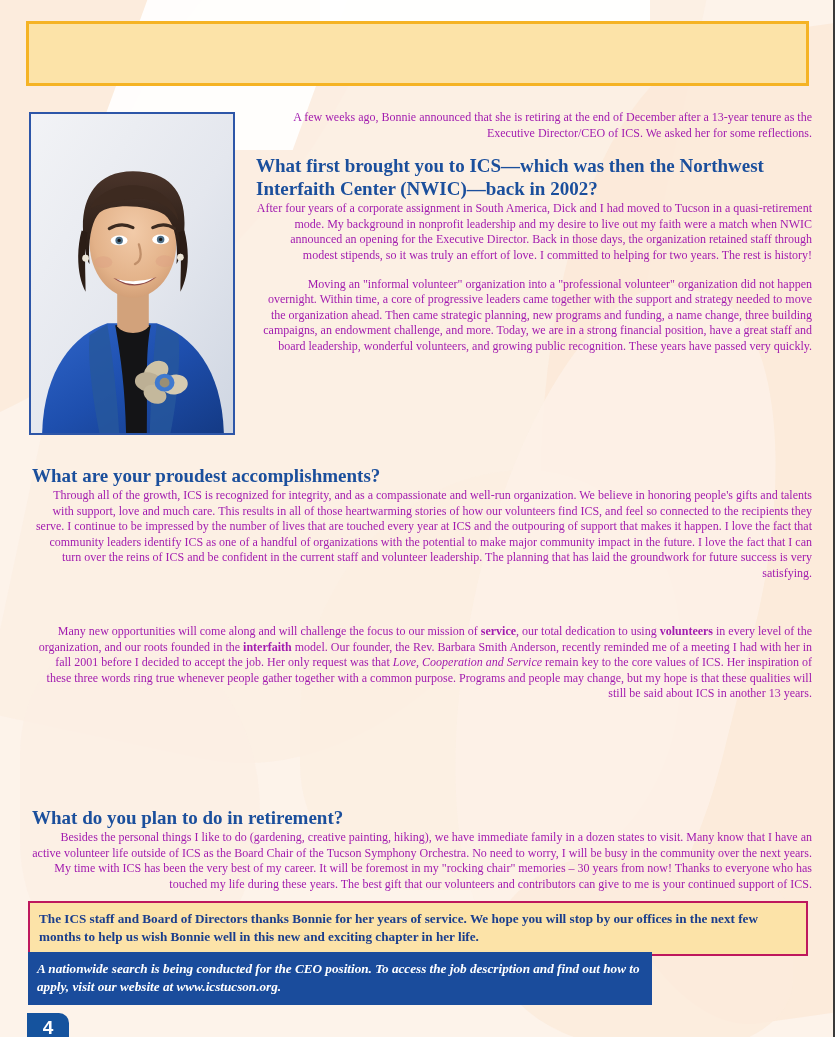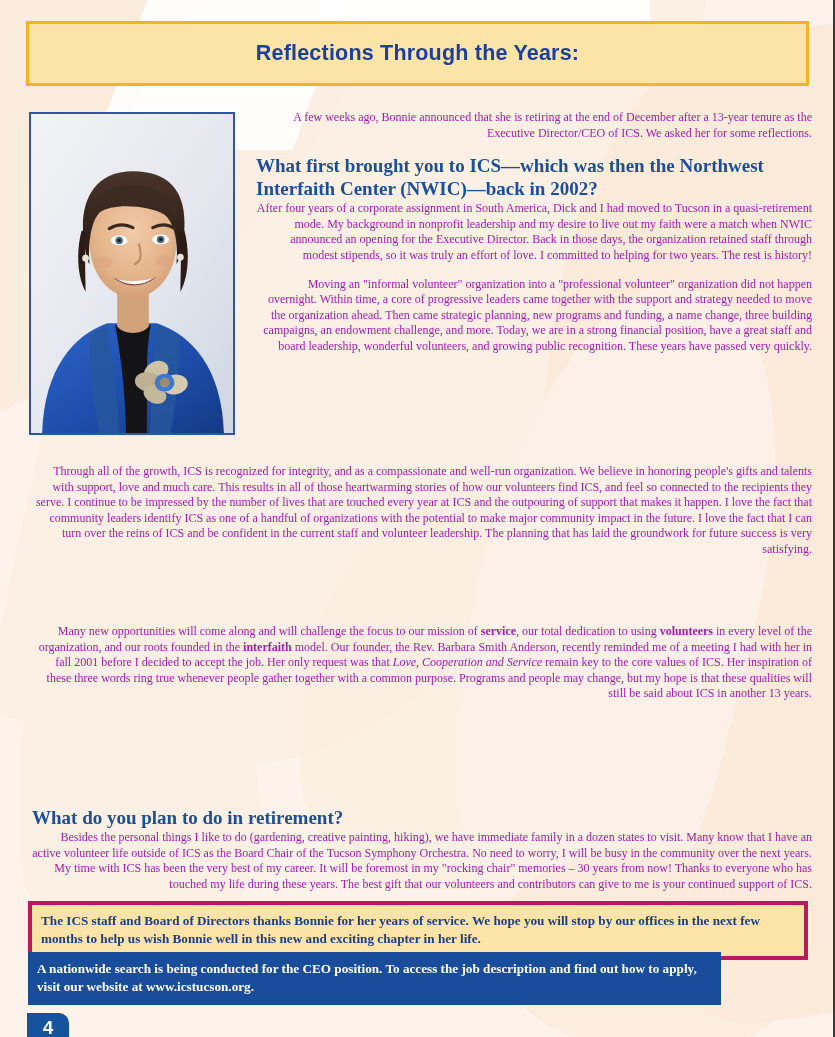--- a/index.html
+++ b/index.html
@@ -171,38 +171,39 @@
   .blk { margin-bottom: 13px; }
 
   
   .box-cream {
     position: absolute;
     left: 28px;
     top: 901px;
     width: 780px;
     box-sizing: border-box;
     background: #FCE3A8;
-    border: 4px solid #be185d;
+    border: 2px solid #be185d;
     padding: 7px 9px 8px 9px;
   }
   .box-cream p {
     margin: 0;
     font-size: 13.2px;
     line-height: 1.35;
     font-weight: bold;
     color: #1B3E8C;
   }
   .box-blue {
     position: absolute;
     left: 28px;
     top: 952px;
-    width: 693px;
+    width: 624px;
     box-sizing: border-box;
     background: #1A4C9C;
     padding: 8px 9px 9px 9px;
+    font-style: italic;
   }
   .box-blue p {
     margin: 0;
     font-size: 13.2px;
     line-height: 1.35;
     font-weight: bold;
     color: #ffffff;
   }
 
   
@@ -239,21 +240,20 @@
   <div class="swoosh sw4"></div>
   <div class="swoosh sw5"></div>
   <div class="swoosh sw6"></div>
   <div class="swoosh sw7"></div>
   <div class="swoosh sw8"></div>
   <div class="swoosh sw9"></div>
 
   <div id="content">
 
     <div class="title-banner">
-      <div class="title-line">Reflections Through the Years:</div>
     </div>
 
     <div class="photo">
       <svg viewBox="0 0 206 323" preserveAspectRatio="xMidYMid slice">
         <defs>
           <linearGradient id="bg" x1="0" y1="0" x2="1" y2="1">
             <stop offset="0%" stop-color="#F2F3F6"></stop>
             <stop offset="55%" stop-color="#E4E7EE"></stop>
             <stop offset="100%" stop-color="#CFD6E2"></stop>
           </linearGradient>
@@ -339,20 +339,21 @@
         <p class="body">After four years of a corporate assignment in South America, Dick and I had moved to Tucson in a quasi-retirement mode. My background in nonprofit leadership and my desire to live out my faith were a match when NWIC announced an opening for the Executive Director. Back in those days, the organization retained staff through modest stipends, so it was truly an effort of love. I committed to helping for two years. The rest is history!</p>
       </div>
 
       <div class="blk">
         <p class="body">Moving an "informal volunteer" organization into a "professional volunteer" organization did not happen overnight. Within time, a core of progressive leaders came together with the support and strategy needed to move the organization ahead. Then came strategic planning, new programs and funding, a name change, three building campaigns, an endowment challenge, and more. Today, we are in a strong financial position, have a great staff and board leadership, wonderful volunteers, and growing public recognition. These years have passed very quickly.</p>
       </div>
 
     </div>
 
     <div class="fullwidth" style="top:464px;">
+      <h3 class="q">What are your proudest accomplishments?</h3>
       <p class="body">Through all of the growth, ICS is recognized for integrity, and as a compassionate and well-run organization. We believe in honoring people's gifts and talents with support, love and much care. This results in all of those heartwarming stories of how our volunteers find ICS, and feel so connected to the recipients they serve. I continue to be impressed by the number of lives that are touched every year at ICS and the outpouring of support that makes it happen. I love the fact that community leaders identify ICS as one of a handful of organizations with the potential to make major community impact in the future. I love the fact that I can turn over the reins of ICS and be confident in the current staff and volunteer leadership. The planning that has laid the groundwork for future success is very satisfying.</p>
     </div>
 
     <div class="fullwidth" style="top:624px;">
       <p class="body"><span>Many new opportunities will come along and will challenge the focus to our mission of </span><b class="em">service</b><span>, our total dedication to using </span><b class="em">volunteers</b><span> in every level of the organization, and our roots founded in the </span><b class="em">interfaith</b><span> model. Our founder, the Rev. Barbara Smith Anderson, recently reminded me of a meeting I had with her in fall 2001 before I decided to accept the job. Her only request was that </span><i class="em">Love, Cooperation and Service</i><span> remain key to the core values of ICS. Her inspiration of these three words ring true whenever people gather together with a common purpose. Programs and people may change, but my hope is that these qualities will still be said about ICS in another 13 years.</span></p>
     </div>
 
     <div class="fullwidth" style="top:806px;">
       <h3 class="q">What do you plan to do in retirement?</h3>
       <p class="body">Besides the personal things I like to do (gardening, creative painting, hiking), we have immediate family in a dozen states to visit. Many know that I have an active volunteer life outside of ICS as the Board Chair of the Tucson Symphony Orchestra. No need to worry, I will be busy in the community over the next years. My time with ICS has been the very best of my career. It will be foremost in my "rocking chair" memories – 30 years from now!  Thanks to everyone who has touched my life during these years. The best gift that our volunteers and contributors can give to me is your continued support of ICS.</p>

